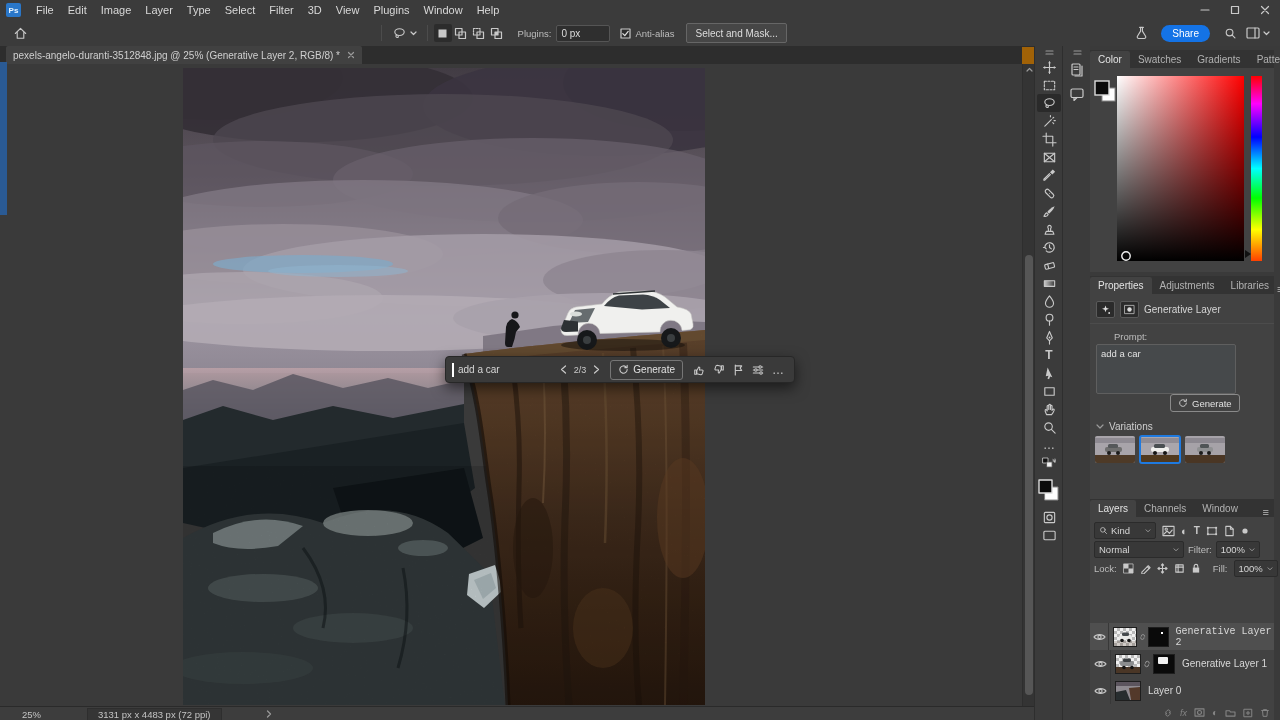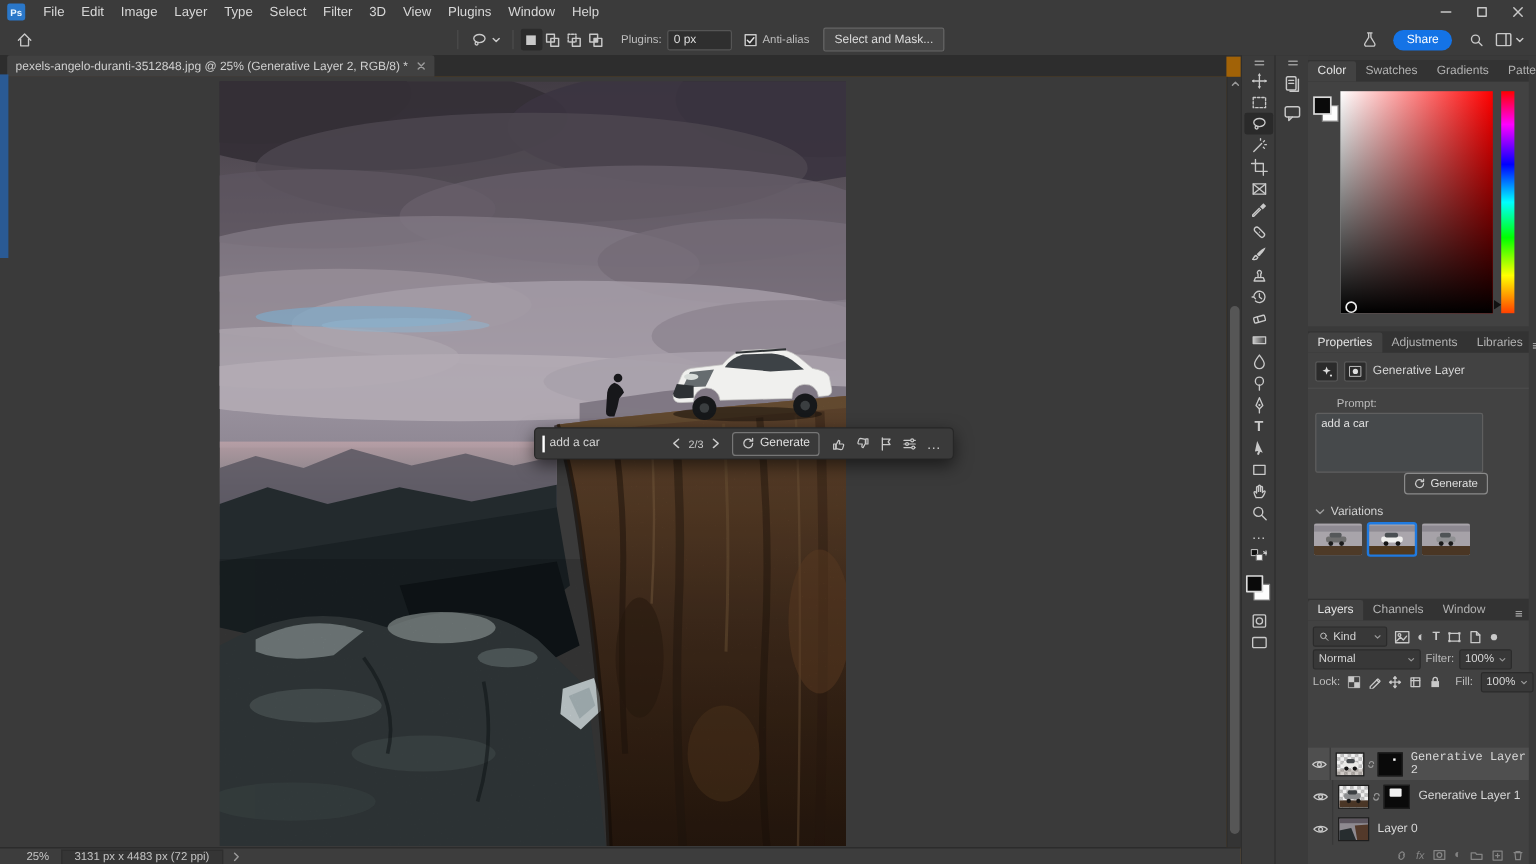--- a/index.html
+++ b/index.html
@@ -68,21 +68,21 @@
   .layer-row.sel{background:#4f4f4f;font-family:Liberation Mono, monospace;}
   .eyebox{width:20px;height:27px;display:flex;align-items:center;justify-content:center;border-right:1px solid #383838;}
   .lthumb{width:24px;height:18px;margin-left:4px;border:1px solid #1e1e1e;
           background-image:linear-gradient(45deg,#b9b9b9 25%,transparent 25%,transparent 75%,#b9b9b9 75%),
                            linear-gradient(45deg,#b9b9b9 25%,#f0f0f0 25%,#f0f0f0 75%,#b9b9b9 75%);
           background-size:6px 6px;background-position:0 0,3px 3px;position:relative;overflow:hidden;}
   .lmask{width:20px;height:18px;background:#0a0a0a;border:1px solid #1e1e1e;margin-left:2px;position:relative;}
   .lname{font-size:10px;color:#d8d8d8;margin-left:7px;}
   
   #statusbar{left:0;top:706px;width:1034px;height:14px;background:#3d3d3d;border-top:1px solid #2a2a2a;
-             display:flex;align-items:center;font-size:9.5px;color:#c4c4c4;}
+             display:flex;align-items:center;font-size:9.5px;color:#c4c4c4;gap:36px;}
   #docinfobox{background:#353535;border:1px solid #2e2e2e;height:11px;display:flex;align-items:center;
               padding:0 10px;margin-left:10px;}
 </style>
 </head>
 <body>
 
 <div id="app">
 
   <div id="titlebar" class="ab">
     <div id="pslogo">Ps</div>

